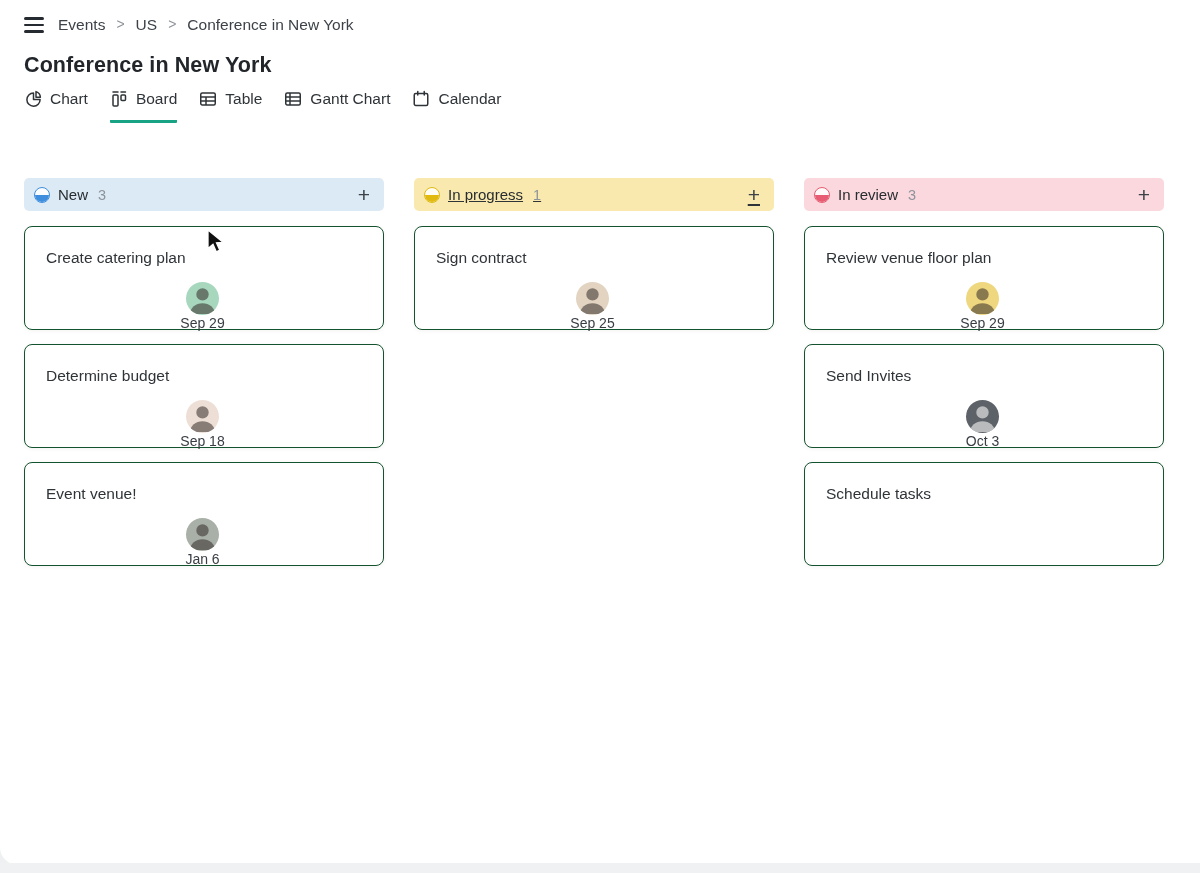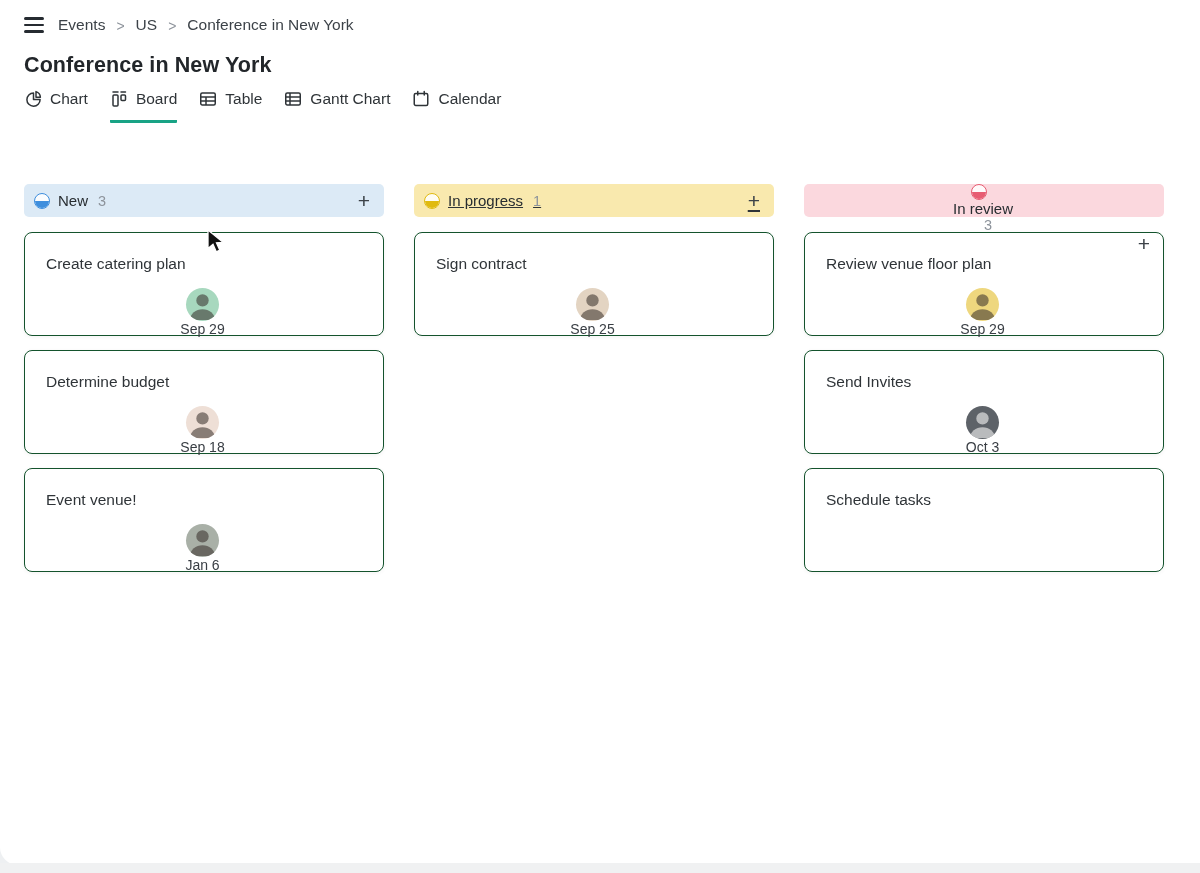--- a/index.html
+++ b/index.html
@@ -21,21 +21,21 @@
     background:#f0f1f2;
   }
 
   
   .topbar {
     position:absolute; left:24px; top:14px; height:22px;
     display:flex; align-items:center;
   }
   .hamburger { width:20px; height:16px; display:flex; flex-direction:column; justify-content:space-between; cursor:pointer; margin-right:14px; }
   .hamburger span { display:block; height:2.6px; background:#262b31; border-radius:2px; }
-  .crumbs { display:flex; align-items:flex-end; font-size:15.5px; color:#3c4248; }
+  .crumbs { display:flex; align-items:flex-start; font-size:15.5px; color:#3c4248; }
   .crumb { cursor:pointer; }
   .crumb-sep { color:#8d939b; margin:0 11px; font-size:14px; }
 
   .page-title {
     position:absolute; left:24px; top:53px;
     font-size:21.5px; font-weight:700; letter-spacing:.1px; color:#22262a;
   }
 
   
   .tabs { position:absolute; left:24px; top:90px; display:flex; }
@@ -43,21 +43,21 @@
     display:inline-flex; align-items:center; gap:8px;
     font-size:15.5px; color:#2f3438;
     padding-bottom:12px; margin-right:22px;
     border-bottom:3px solid transparent; border-radius:1px;
     cursor:pointer;
   }
   .tab svg { display:block; }
   .tab.active { font-weight:500; }
 
   
-  .board { position:absolute; left:24px; top:184px; display:flex; }
+  .board { position:absolute; left:24px; top:178px; display:flex; }
   .column { width:360px; margin-right:30px; }
   .column:last-child { margin-right:0; }
   .col-header {
     height:33px; border-radius:5px;
     display:flex; align-items:center;
     padding:0 12px 0 10px; margin-bottom:15px;
     cursor:pointer;
   }
   .status-dot {
     width:16px; height:16px; border-radius:50%;
@@ -235,21 +235,21 @@
                 <path d="M4 31 a12 10.5 0 0 1 24 0 Z"></path>
               </g>
             </svg>
         </span>
         <span class="due-date">Sep 25</span>
       </div>
     </div>
   </div>
 
   <div class="column">
-    <div class="col-header" style="background-color: rgb(251, 216, 222); flex-direction: column;">
+    <div class="col-header" style="background-color: rgb(251, 216, 222);">
       <span class="status-dot" style="border-color: rgb(231, 92, 114);">
           <i style="background-color: rgb(231, 92, 114);"></i>
         </span>
       <span class="col-name">In review</span>
       <span class="col-count">3</span>
       <span class="add-btn">+</span>
     </div>
 
     <div class="card">
       <div class="card-title">Review venue floor plan</div>

